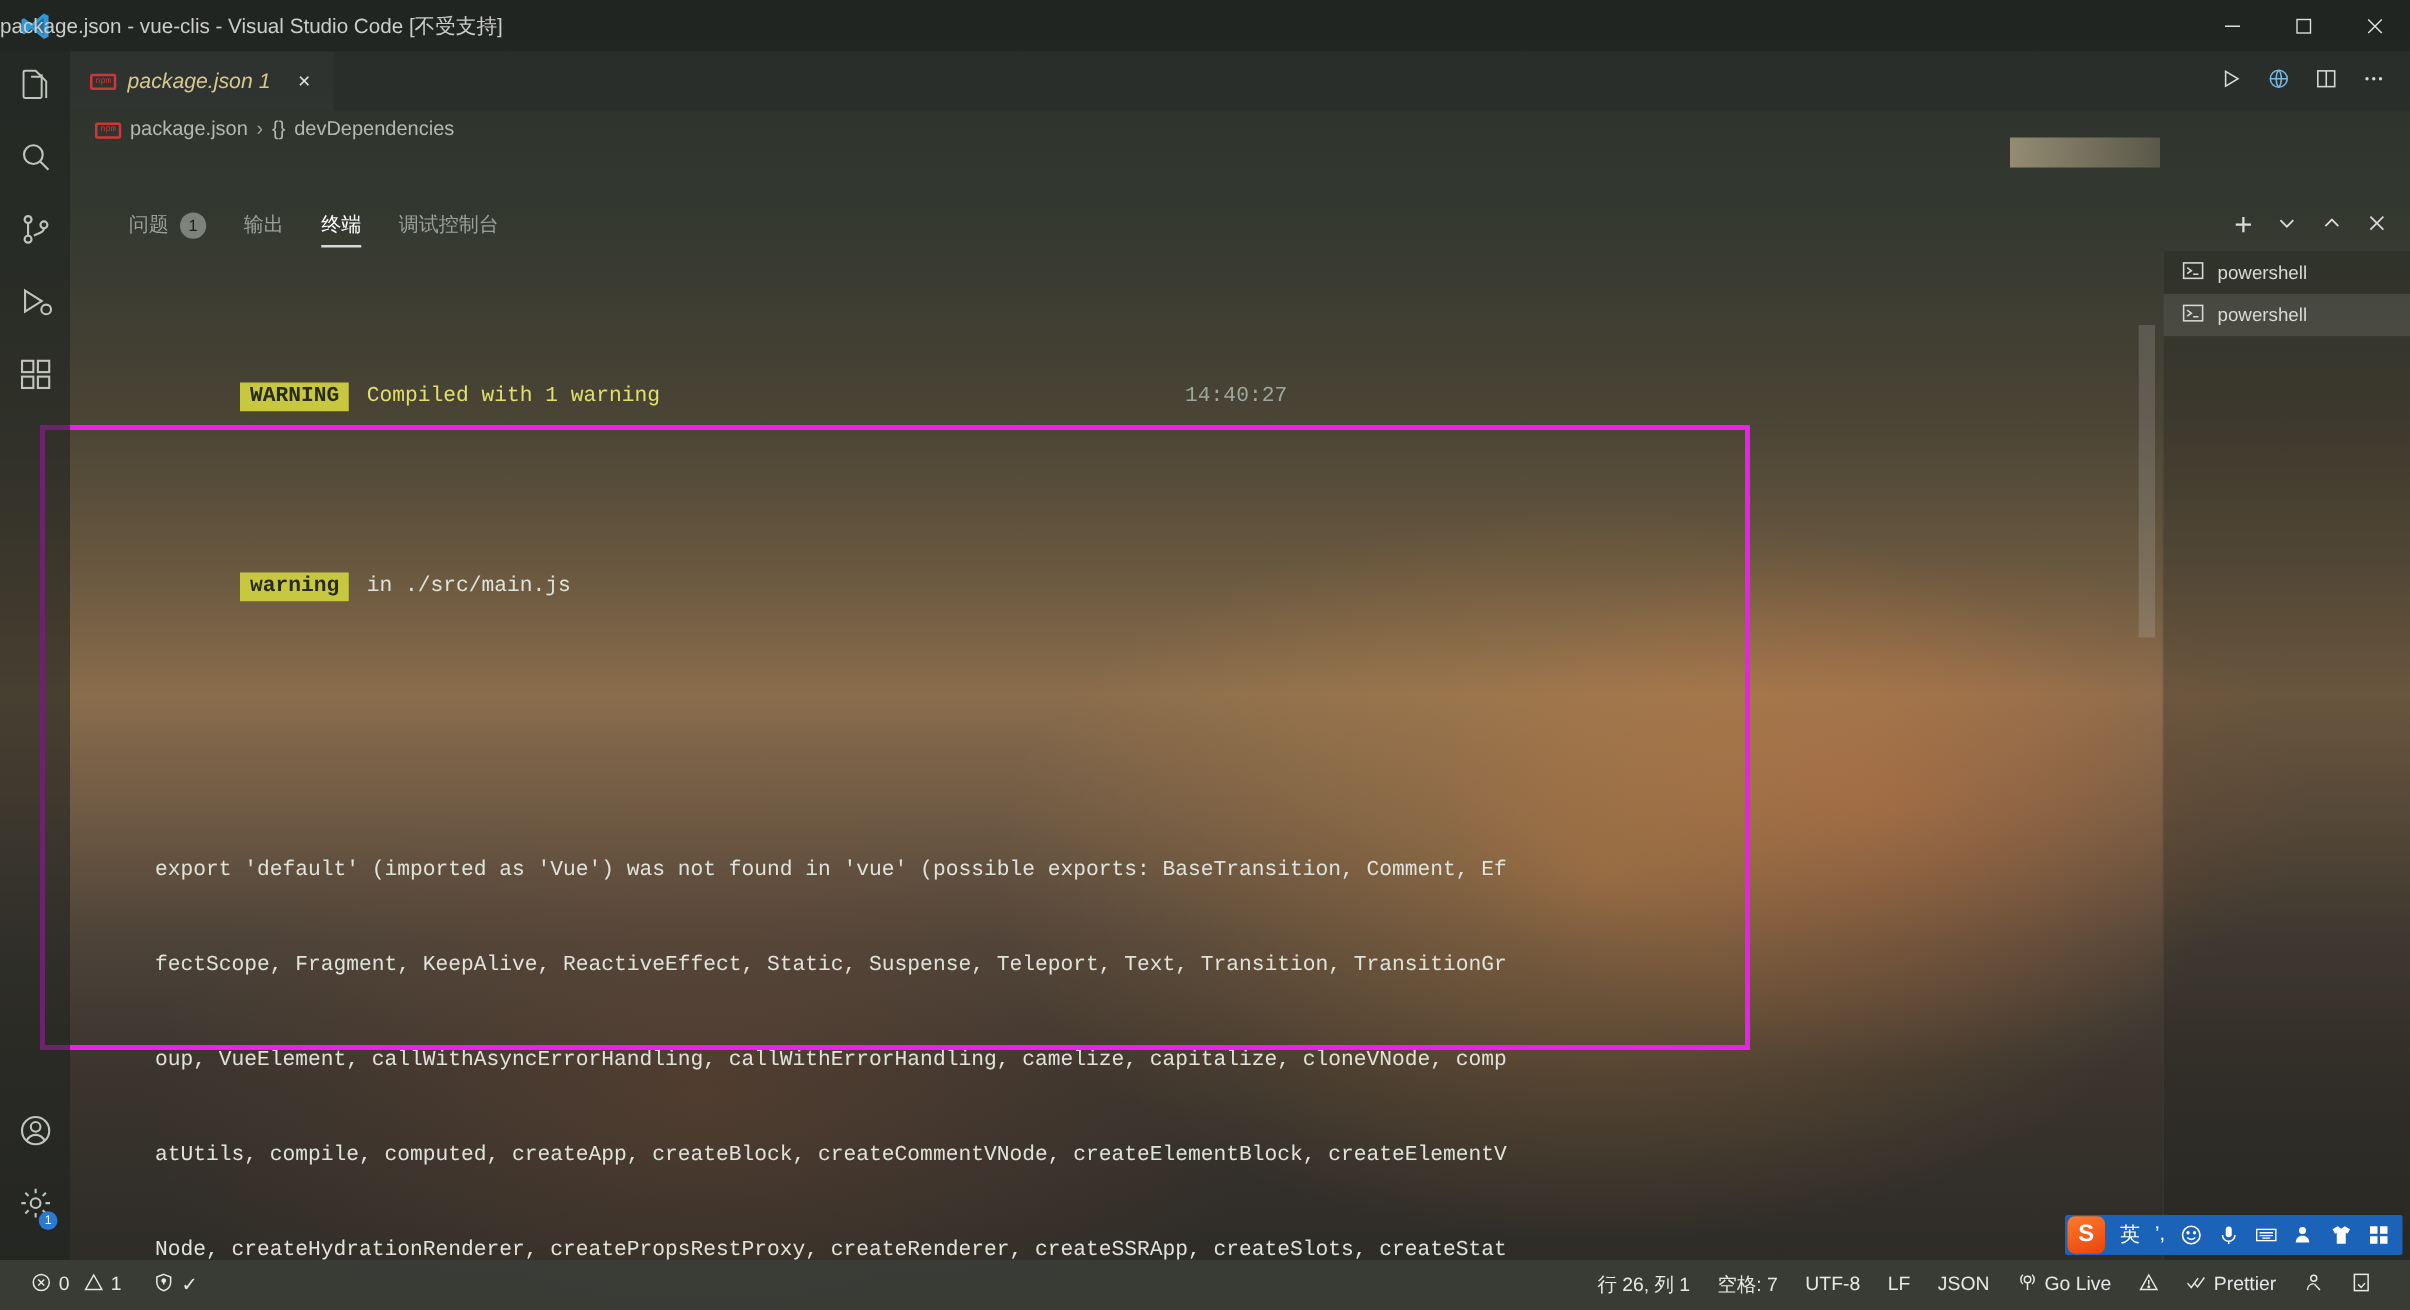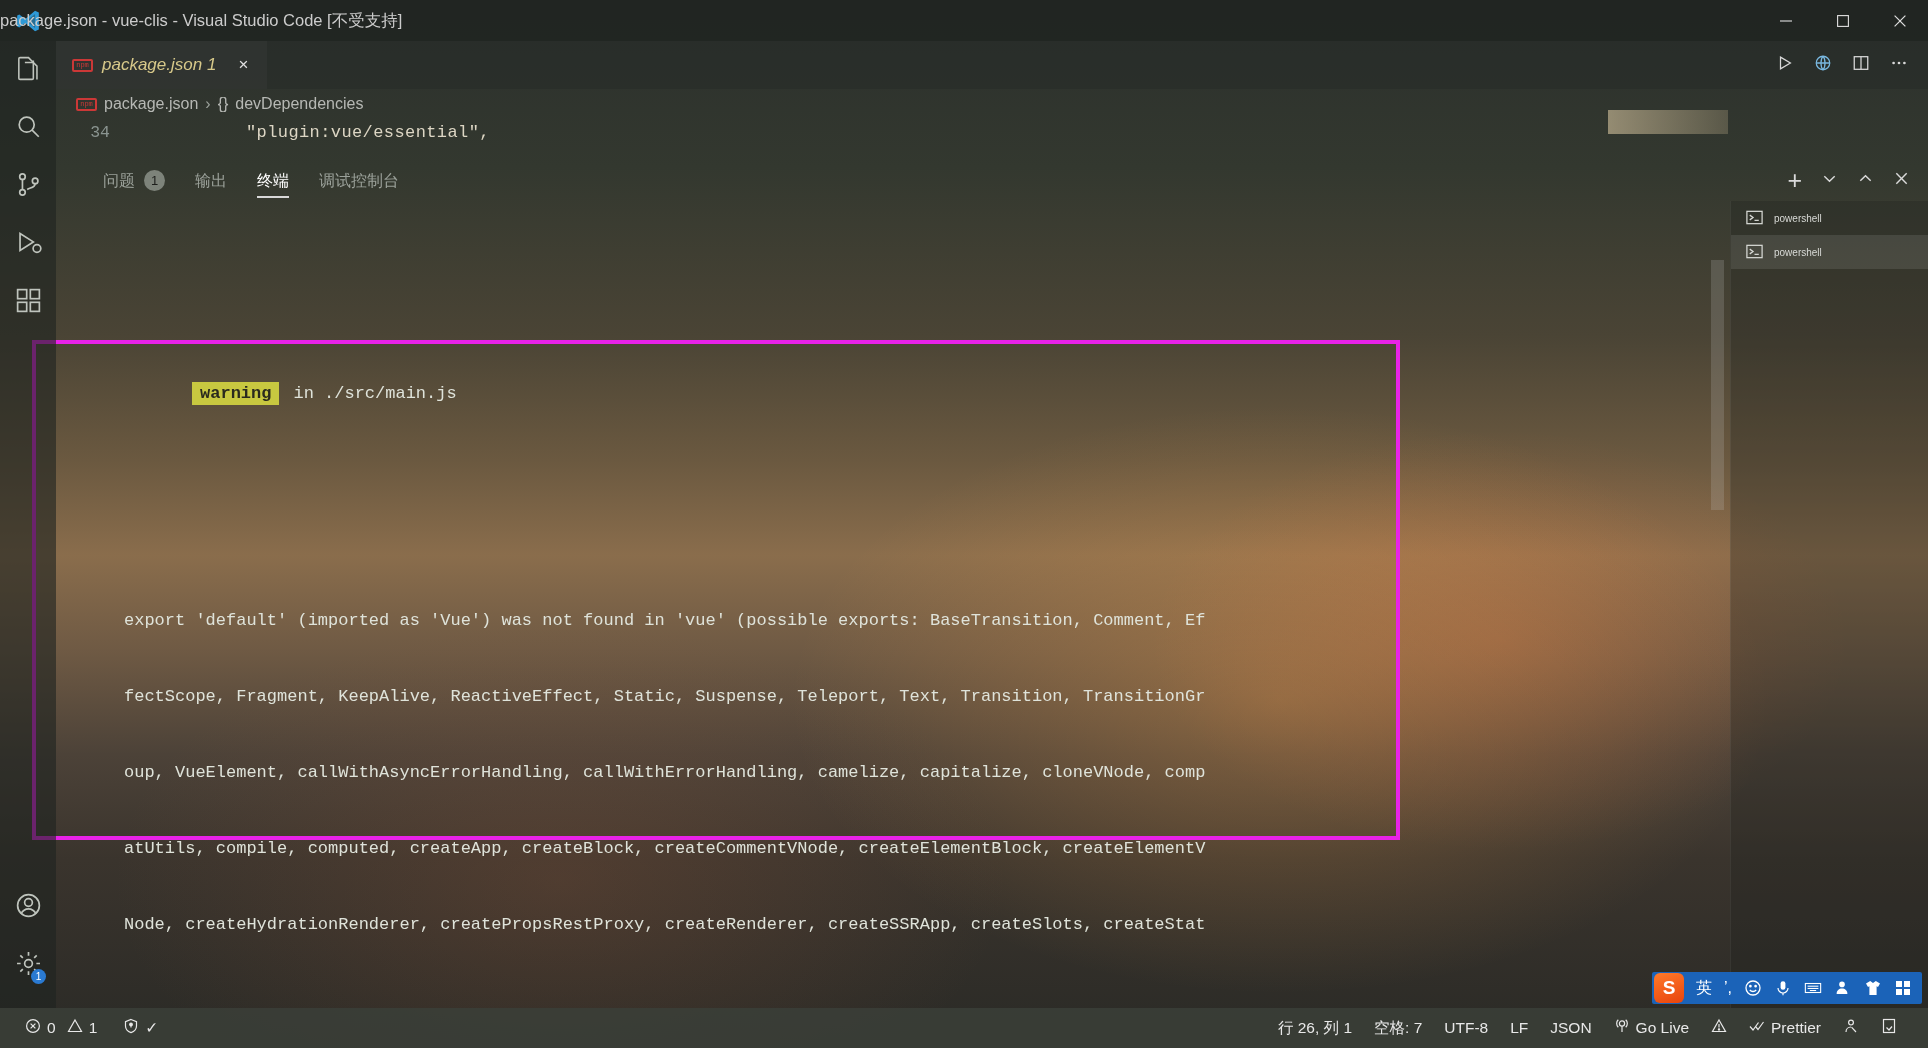--- a/index.html
+++ b/index.html
@@ -178,21 +178,21 @@
   }
 
   
   .term-list {
     position: absolute; right: 0; top: 41px; width: 198px; bottom: 0;
     background: rgba(30,34,31,0.30);
     border-left: 1px solid rgba(255,255,255,0.06);
   }
   .term-item {
     height: 34px; display: flex; align-items: center; gap: 10px;
-    padding-left: 14px; color: #d8dad6; font-size: 10px; text-align: center;
+    padding-left: 14px; color: #d8dad6; font-size: 15px; text-align: center;
   }
   .term-item.selected { background: rgba(255,255,255,0.10); }
   .term-item svg { width: 19px; height: 19px; }
 
   
   .term-scroll {
     position: absolute; right: 204px; top: 260px; width: 13px; height: 250px;
     background: rgba(200,200,200,0.20);
     z-index: 19;
   }
@@ -363,24 +363,20 @@
             </svg>
         </span>
       </div>
     </div>
     <div class="breadcrumb">
       <span class="npm-icon">npm</span>
       <span>package.json</span>
       <span class="sep">›</span>
       <span>{}</span>
       <span>devDependencies</span>
-    </div>
-    <div class="code-line">
-      <span class="lineno">34</span>
-      <span class="code">"plugin:vue/essential",</span>
     </div>
   </div>
 
   <div class="minimap"></div>
 
   <div class="panel">
     <div class="panel-header">
       <div class="panel-tabs">
         <div class="ptab">
           <span>问题</span>
@@ -412,20 +408,23 @@
           <svg viewBox="0 0 18 18" stroke="currentColor" stroke-width="1.5">
               <line x1="3.5" y1="3.5" x2="14.5" y2="14.5"></line>
               <line x1="14.5" y1="3.5" x2="3.5" y2="14.5"></line>
             </svg>
         </span>
       </div>
     </div>
 
     <div class="terminal-wrap">
       <div class="terminal">
+        <div class="t-row">
+          <span class="badge-warn">WARNING</span><span class="yellowtxt" style="padding-left:14px;">Compiled with 1 warning</span><span class="timestamp" style="padding-left:420px;">14:40:27</span>
+        </div>
         <div class="t-row">&nbsp;</div>
         <div class="t-row">
           <span class="badge-warn">warning</span><span style="padding-left:14px;">in ./src/main.js</span>
         </div>
         <div class="t-row">&nbsp;</div>
 
         
         <div style="padding-left:34px;">
           <div class="t-row">export 'default' (imported as 'Vue') was not found in 'vue' (possible exports: BaseTransition, Comment, Ef</div>
           <div class="t-row">fectScope, Fragment, KeepAlive, ReactiveEffect, Static, Suspense, Teleport, Text, Transition, TransitionGr</div>

